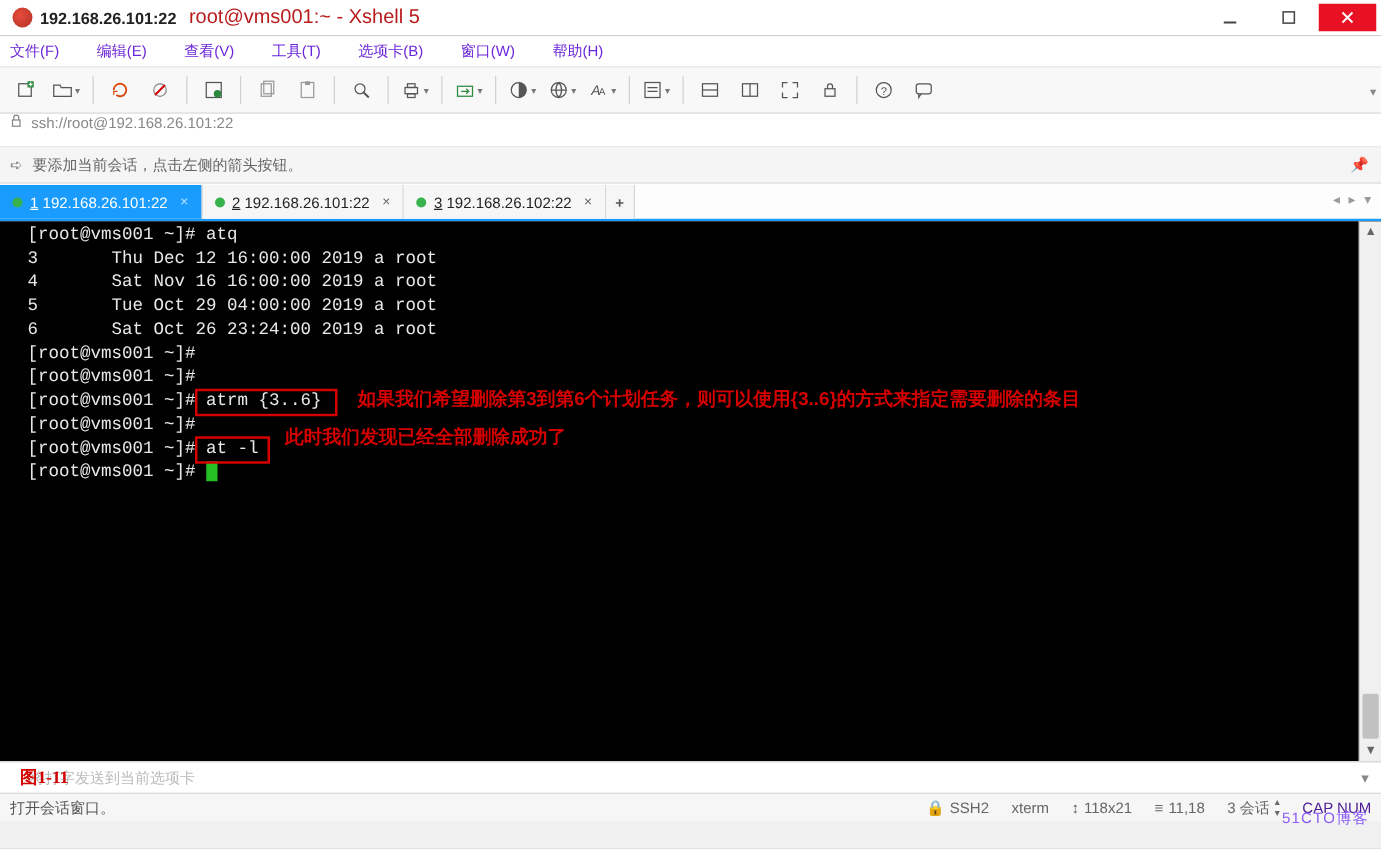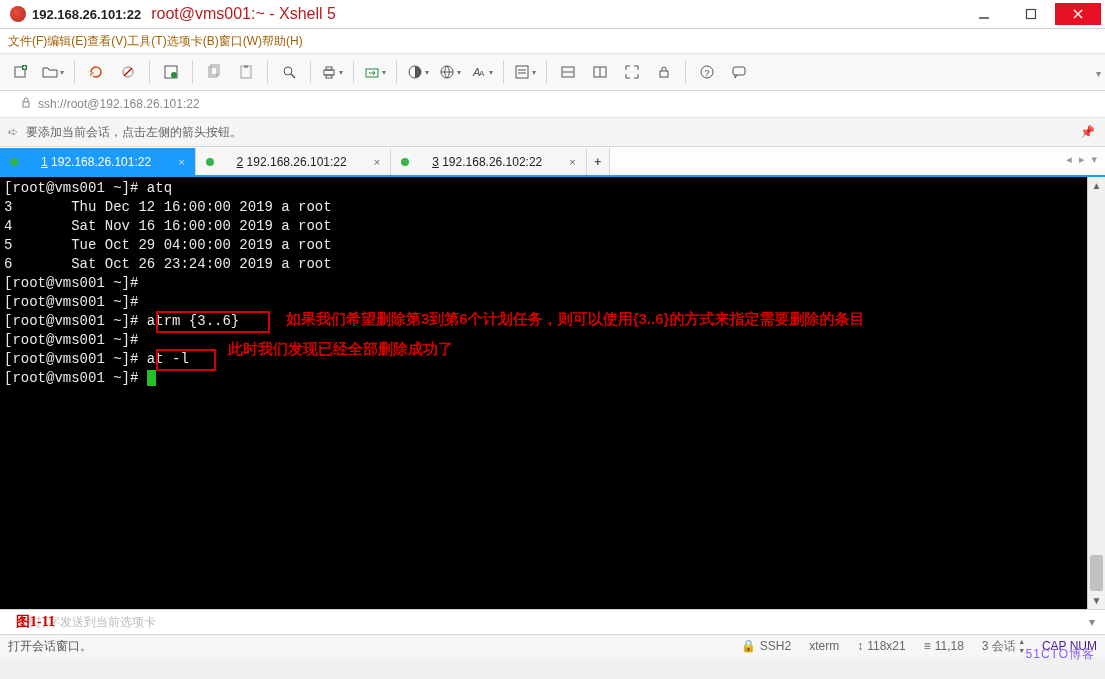--- a/index.html
+++ b/index.html
@@ -4,41 +4,41 @@
 <style>
   html,body{margin:0;padding:0;font-family:"Microsoft YaHei","Segoe UI",Tahoma,sans-serif;font-size:12px;background:#f0f0f0;color:#333;overflow:hidden;width:1105px;height:679px}
   .titlebar{display:flex;align-items:center;height:28px;background:#fff;border-bottom:1px solid #d0d0d0;padding:0 4px}
   .titlebar .logo{width:16px;height:16px;margin:0 6px;background:radial-gradient(circle at 40% 40%,#e74c3c 0,#c0392b 70%);border-radius:50%}
   .titlebar .t-main{font-weight:bold;font-size:13px;color:#222}
   .titlebar .t-sub{margin-left:10px;color:#b91c1c;font-size:16px}
   .titlebar .spacer{flex:1}
   .winbtn{width:46px;height:22px;display:flex;align-items:center;justify-content:center;margin-left:1px;color:#444}
   .winbtn.close{background:#e81123;color:#fff}
   .winbtn svg{width:12px;height:12px}
-  .menubar{display:flex;align-items:center;height:24px;background:#fff;padding:0 8px;gap:0;color:#a16207;font-size:12px}
+  .menubar{display:flex;align-items:center;height:24px;background:#fff;padding:0 8px;gap:30px;color:#6d28d9;font-size:12px}
   .toolbar{display:flex;align-items:center;height:36px;background:#f8f8f8;border-top:1px solid #e5e5e5;border-bottom:1px solid #d5d5d5;padding:0 6px;gap:2px}
   .tbtn{min-width:22px;height:26px;display:flex;align-items:center;justify-content:center;padding:0 4px;color:#555}
   .tbtn .dd{font-size:8px;margin-left:2px;color:#777}
   .tsep{width:1px;height:22px;background:#d0d0d0;margin:0 4px}
   .tbtn svg{width:16px;height:16px}
   .right-edge{position:absolute;right:4px;top:68px;font-size:10px;color:#888}
-  .addrbar{display:flex;align-items:center;height:26px;background:#fff;border-bottom:1px solid #e5e5e5;padding:0 20px;color:#555;gap:6px}
+  .addrbar{display:flex;align-items:flex-start;height:26px;background:#fff;border-bottom:1px solid #e5e5e5;padding:0 7px;color:#555;gap:6px}
   .addrbar .url{color:#888}
   .tipbar{display:flex;align-items:center;height:28px;background:#f5f5f5;border-bottom:1px solid #d8d8d8;padding:0 8px;gap:8px;color:#666;position:relative}
   .tipbar .arrow-ic{color:#888}
   .tabstrip{display:flex;align-items:flex-end;height:28px;background:#fdfdfd;border-bottom:2px solid #1a9cff;position:relative}
-  .tab{display:flex;align-items:center;height:27px;padding:0 10px 0 10px;border-right:1px solid #d5d5d5;background:#f6f6f6;color:#222;gap:23px;position:relative}
+  .tab{display:flex;align-items:center;height:27px;padding:0 10px 0 10px;border-right:1px solid #d5d5d5;background:#f6f6f6;color:#222;gap:6px;position:relative}
   .tab.active{background:#1a9cff;color:#fff}
   .tab .dot{width:8px;height:8px;border-radius:50%;background:#37b24d}
   .tab u{text-decoration:underline}
   .tab .x{color:inherit;opacity:.7;font-size:11px;margin-left:4px}
   .tab.add{width:22px;justify-content:center;padding:0;font-weight:bold;color:#555}
   .tabstrip .navright{position:absolute;right:6px;top:6px;color:#999;font-size:11px;letter-spacing:2px}
   .term-wrap{position:relative;background:#000;color:#ccc;height:432px;overflow:hidden}
-  .term{font-family:"NSimSun","SimSun","Courier New",monospace;font-size:14px;line-height:19px;padding:2px 4px;white-space:pre;color:#e8e8e8}
+  .term{font-family:"NSimSun","SimSun","Courier New",monospace;font-size:14px;line-height:19px;padding:2px 22px;white-space:pre;color:#e8e8e8}
   .hl1{position:absolute;border:2px solid #d40000}
   .ann{position:absolute;color:#d40000;font-family:Liberation Sans, sans-serif;font-size:15px;font-weight:bold}
   .cursor{display:inline-block;width:9px;height:16px;background:#24c024;vertical-align:middle}
   .term-scroll{position:absolute;right:0;top:0;width:17px;height:100%;background:#f0f0f0;border-left:1px solid #ccc}
   .term-scroll .thumb{position:absolute;left:2px;right:2px;top:378px;height:36px;background:#c1c1c1;border-radius:2px}
   .term-scroll .ar{position:absolute;left:0;right:0;height:17px;display:flex;align-items:center;justify-content:center;color:#666;font-size:10px}
   .inputbar{height:24px;display:flex;align-items:center;background:#fff;border-top:1px solid #d5d5d5;padding:0 24px;color:#aaa;position:relative}
   .inputbar .fig{position:absolute;left:16px;top:3px;color:#d40000;font-weight:bold;font-size:14px;font-family:"Microsoft YaHei"}
   .statusbar{height:22px;display:flex;align-items:center;background:#f6f6f6;border-top:1px solid #d5d5d5;padding:0 8px;gap:18px;color:#555}
   .statusbar .grow{flex:1}

